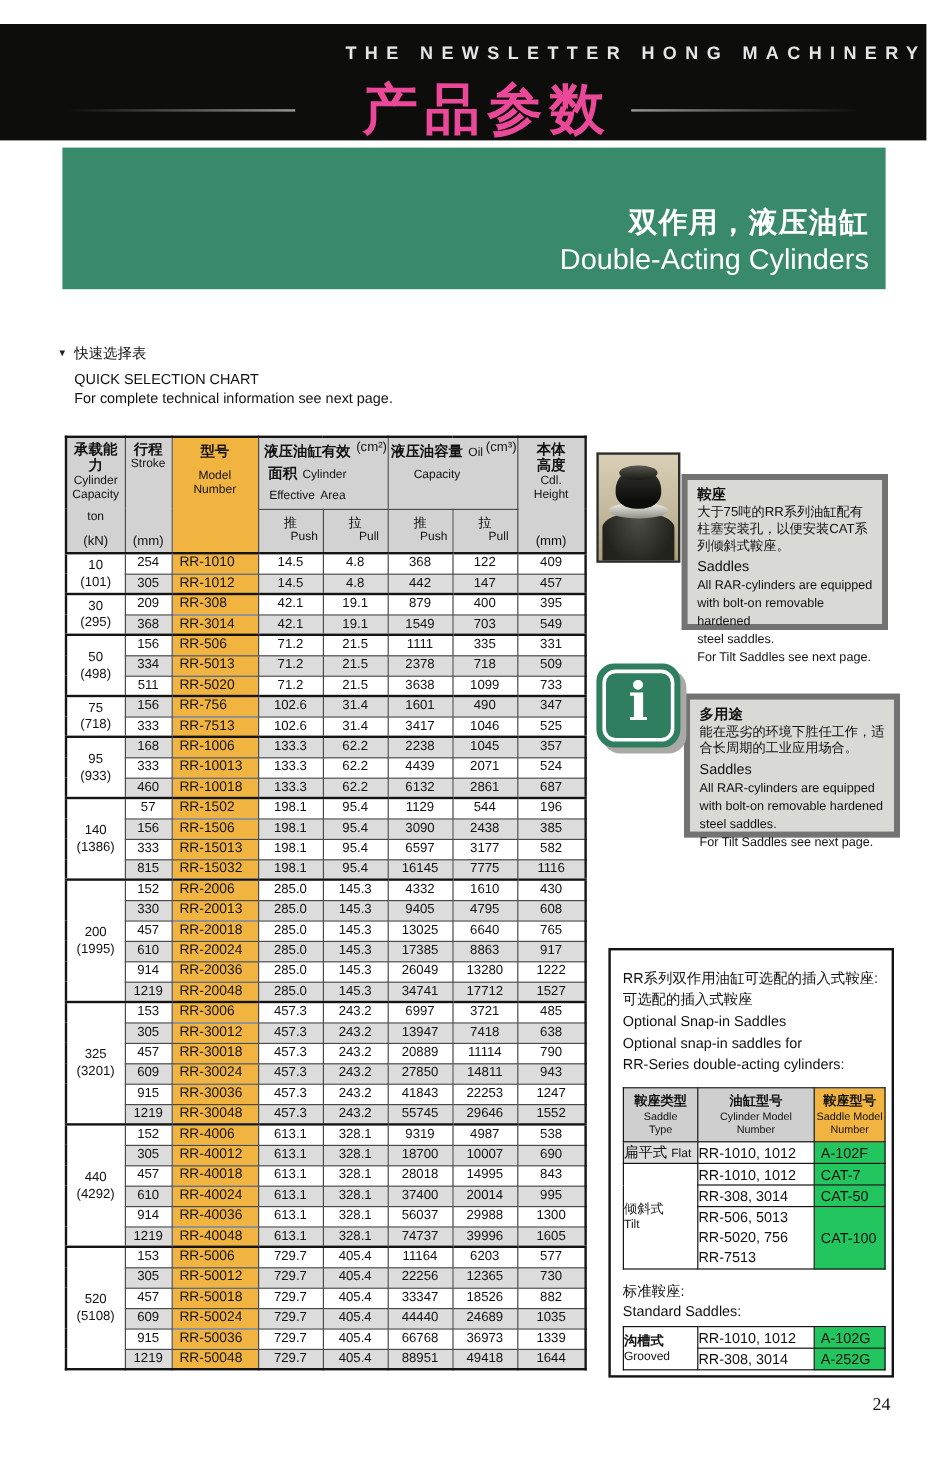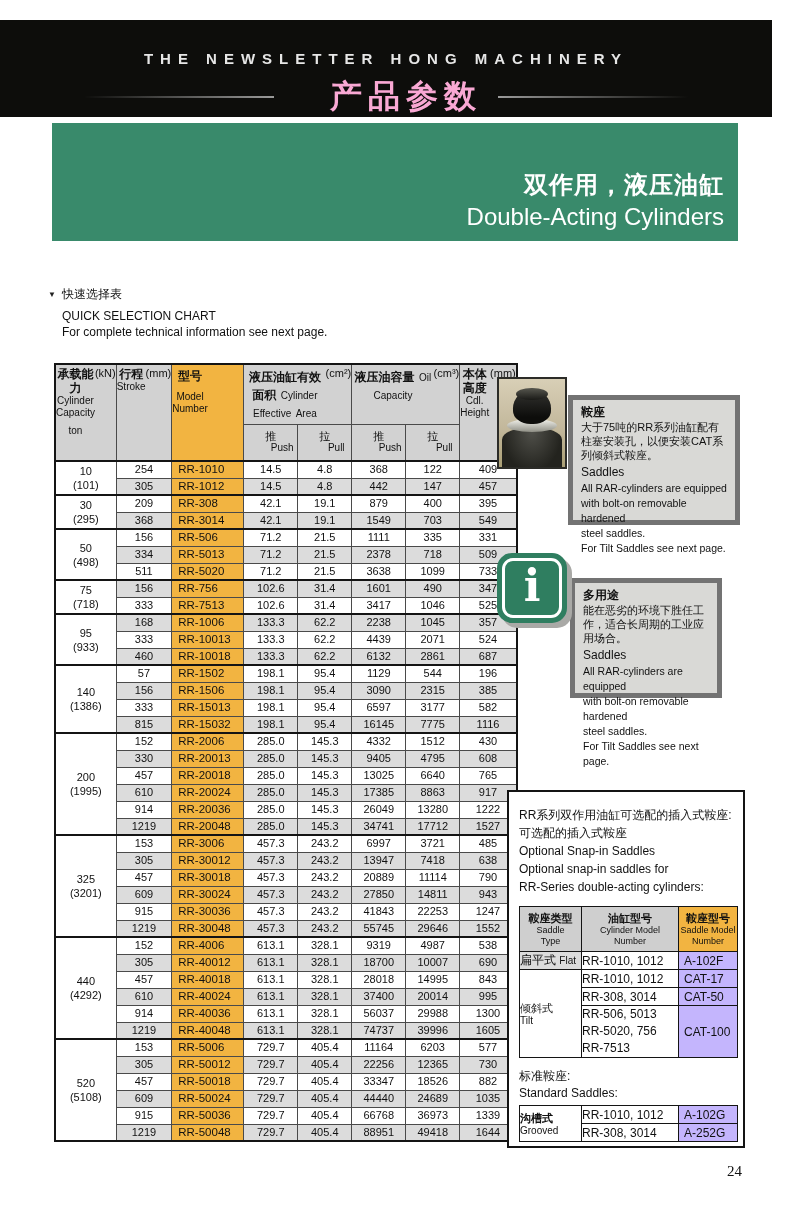--- a/index.html
+++ b/index.html
@@ -2,47 +2,47 @@
 <html><head>
 <meta charset="utf-8">
 <style>
   * { margin:0; padding:0; box-sizing:border-box; }
   body { background:#ffffff; }
   .page { position:relative; width:790px; height:1216px; background:#ffffff;
           font-family:"Liberation Sans", sans-serif; color:#111; overflow:hidden; }
 
   
   .top-banner { position:absolute; left:0; top:20px; width:772px; height:97px; background:#0d0d0b; }
-  .brand { text-align:center; padding-top:30px; font-size:15px; letter-spacing:7px; color:#e6e6e6; font-weight:bold; }
+  .brand { text-align:right; padding-top:16px; font-size:15px; letter-spacing:7px; color:#e6e6e6; font-weight:bold; }
   .title-row { display:flex; align-items:center; justify-content:center; margin-top:8px; gap:16px; }
   .hline { width:190px; height:2px; }
   .hline.left  { background:linear-gradient(90deg, rgba(255,255,255,0) 0%, #9a9a9a 100%); }
   .hline.right { background:linear-gradient(270deg, rgba(255,255,255,0) 0%, #9a9a9a 100%); }
-  .page-title { color:#f9a8d4; font-size:32px; font-weight:bold; letter-spacing:6px; white-space:nowrap;margin-left:40px; }
+  .page-title { color:#ec4899; font-size:46px; font-weight:bold; letter-spacing:6px; white-space:nowrap;margin-left:40px; }
 
   
   .hero { position:absolute; left:52px; top:123px; width:686px; height:118px; background:#398a6b; }
   .hero-text { position:absolute; right:14px; bottom:10px; text-align:right; color:#fff; }
   .hero-zh { font-size:24px; font-weight:bold; letter-spacing:1px; }
   .hero-en { font-size:24px; margin-top:2px; }
 
   
   .intro { position:absolute; left:48px; top:286px; display:flex; gap:6px; }
   .intro .marker { font-size:8px; padding-top:4px; color:#222; }
   .intro-line { font-size:12px; line-height:16px; }
   .intro-en { margin-top:6px; }
 
   
   .main-table { position:absolute; left:54px; top:363px; border-collapse:collapse; table-layout:fixed;
                 border:2px solid #141414; }
   .main-table th, .main-table td { border:1px solid #4a4a4a; text-align:center; overflow:hidden; }
   .main-table thead th { background:#d2d2d2; font-weight:normal; }
   .th-tier1 { height:60px; vertical-align:top; }
   .th-tier2 { height:37px; }
-  .vstack { display:flex; flex-direction:row; justify-content:space-between; height:95px; padding:2px 0; }
+  .vstack { display:flex; flex-direction:column; justify-content:space-between; height:95px; padding:2px 0; }
   .vstack .top { display:flex; flex-direction:column; gap:0; }
   .zh-b { font-size:12px; font-weight:bold; line-height:14px; }
   .en-s { font-size:10px; line-height:12px; }
   .unit { font-size:11px; line-height:13px; }
   .gstack { display:flex; justify-content:space-between; height:56px; padding:2px 0; }
   .model-head { background:#f2b441 !important; }
   .pp { font-size:11px; line-height:12px; }
   .pp .en-s { font-size:10px;padding-left:23px; }
   .main-table tbody td { height:17px; font-size:11px; line-height:15px; background:#fff; padding:0 2px; }
   .main-table tbody tr.alt td { background:#dcdcdc; }
@@ -59,21 +59,21 @@
            background:radial-gradient(ellipse at 50% 10%, #50504a 0%, #23231e 70%); border-radius:50% 50% 10% 10% / 28% 28% 8% 8%; }
   .photo .ring { position:absolute; left:12%; right:12%; top:45%; height:15%;
            background:linear-gradient(180deg,#f2f2ec 0%,#8f8f85 100%); border-radius:50%; }
   .photo .cap { position:absolute; left:21%; right:21%; top:13%; height:38%;
            background:linear-gradient(180deg,#333330 0%,#0d0d0b 80%); border-radius:50% 50% 46% 46% / 55% 55% 40% 40%; }
   .photo .cap-top { position:absolute; left:26%; right:26%; top:10%; height:14%;
            background:linear-gradient(180deg,#57574f,#1a1a17); border-radius:50%; }
 
   .side-box { position:absolute; background:#d9d9d6; border:5px solid #737373; padding:5px 8px; z-index:2; }
   .box-saddles { left:568px; top:395px; width:172px; height:130px; }
-  .box-info    { left:570px; top:578px; width:152px; height:120px; }
+  .box-info    { left:570px; top:578px; width:180px; height:120px; }
   .sb-title-zh { font-size:12px; font-weight:bold; line-height:15px; }
   .sb-zh { font-size:11px; line-height:14px; }
   .sb-title-en { font-size:12px; line-height:17px; margin-top:2px; }
   .sb-en { font-size:10.5px; line-height:15px; }
 
   .info-icon { position:absolute; left:497px; top:553px; width:70px; height:70px; z-index:3;
                background:#2f7e60; border-radius:15px; border:2px solid #2f7e60;
                box-shadow:5px 5px 0 #a9a9a6; display:flex; align-items:center; justify-content:center; }
   .info-icon .inner { width:60px; height:60px; border:3px solid #ffffff; border-radius:11px;
                display:flex; align-items:center; justify-content:center; }
@@ -82,21 +82,21 @@
   .snapin { position:absolute; left:507px; top:790px; width:238px; height:358px; background:#fff;
             border:2px solid #141414; padding:14px 9px 10px 10px; }
   .snap-line { font-size:12px; line-height:18px; }
   .snap-table { border-collapse:collapse; table-layout:fixed; margin-top:10px; width:218px; border:1px solid #141414; }
   .snap-table th, .snap-table td { border:1px solid #141414; }
   .snap-table thead th { background:#cfcfcf; font-weight:normal; height:45px; }
   .snap-th-zh { font-size:11px; font-weight:bold; line-height:14px; }
   .snap-th-en { font-size:9px; line-height:11px; }
   .snap-table .orange-col { background:#f2b441 !important; }
   .snap-table td { font-size:12px; height:18px; background:#fff; }
-  .snap-table td.saddle-code { background:#c4b5fd; text-align:left; padding-left:5px; }
+  .snap-table td.saddle-code { background:#22c55e; text-align:left; padding-left:5px; }
   .type-flat { background:#dcdcdc !important; font-size:11px; }
   .type-cell .zh { font-size:11px; line-height:14px; }
   .type-cell .en { font-size:10px; line-height:12px; }
   .multi-model div { line-height:17px; }
   .std-title { font-size:12px; line-height:16px; margin-top:10px; }
   .std-table { margin-top:3px; }
 
   .page-num { position:absolute; right:48px; top:1163px; font-size:15px; color:#111;font-family:Liberation Serif, serif; }
 </style>
 </head>
@@ -362,21 +362,21 @@
           <td>1129</td>
           <td>544</td>
           <td>196</td>
         </tr>
         <tr class="alt">
           <td>156</td>
           <td class="model-cell">RR-1506</td>
           <td>198.1</td>
           <td>95.4</td>
           <td>3090</td>
-          <td>2315</td>
+          <td>2438</td>
           <td>385</td>
         </tr>
         <tr>
           <td>333</td>
           <td class="model-cell">RR-15013</td>
           <td>198.1</td>
           <td>95.4</td>
           <td>6597</td>
           <td>3177</td>
           <td>582</td>
@@ -393,21 +393,21 @@
         <tr class="group-start">
           <td rowspan="6" class="cap-cell">
             <div>200</div>
             <div>(1995)</div>
           </td>
           <td>152</td>
           <td class="model-cell">RR-2006</td>
           <td>285.0</td>
           <td>145.3</td>
           <td>4332</td>
-          <td>1512</td>
+          <td>1610</td>
           <td>430</td>
         </tr>
         <tr class="alt">
           <td>330</td>
           <td class="model-cell">RR-20013</td>
           <td>285.0</td>
           <td>145.3</td>
           <td>9405</td>
           <td>4795</td>
           <td>608</td>
@@ -697,21 +697,21 @@
           </td>
           <td>RR-1010, 1012</td>
           <td class="saddle-code">A-102F</td>
         </tr>
         <tr>
           <td rowspan="3" class="type-cell">
             <div class="zh">倾斜式</div>
             <div class="en">Tilt</div>
           </td>
           <td>RR-1010, 1012</td>
-          <td class="saddle-code">CAT-17</td>
+          <td class="saddle-code">CAT-7</td>
         </tr>
         <tr>
           <td>RR-308, 3014</td>
           <td class="saddle-code">CAT-50</td>
         </tr>
         <tr>
           <td class="multi-model">
             <div>RR-506, 5013</div>
             <div>RR-5020, 756</div>
             <div>RR-7513</div>

